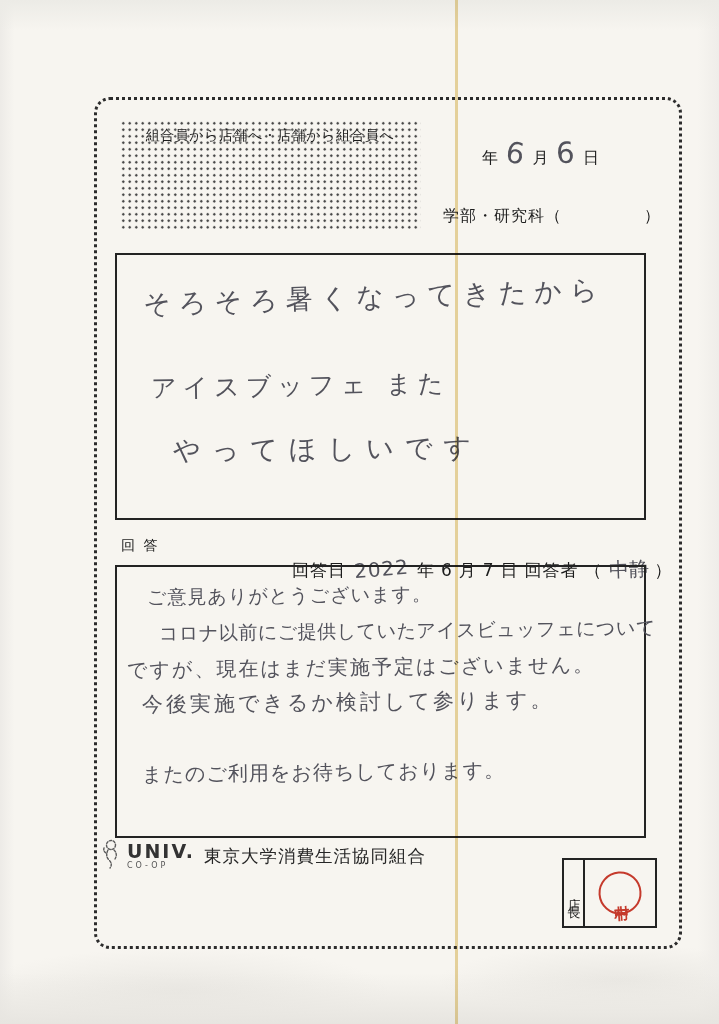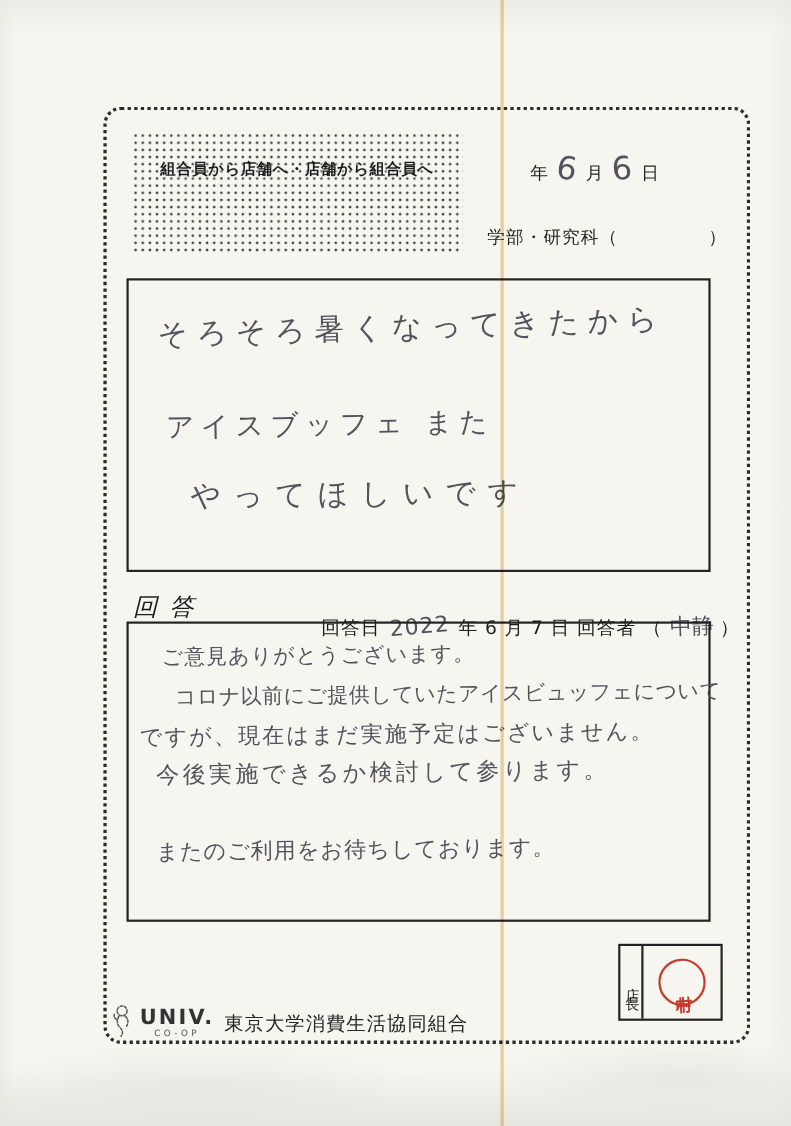--- a/index.html
+++ b/index.html
@@ -22,22 +22,22 @@
     position:absolute;left:94px;top:97px;width:588px;height:852px;
     border:3px dotted var(--frame,#2c2c2c);border-radius:16px;
   }
   
   .header-box{
     position:absolute;left:119px;top:119px;width:302px;height:112px;
     background-image:radial-gradient(circle,#3d3d3d 1.15px,rgba(0,0,0,0) 1.35px);
     background-size:6.5px 6.5px;background-position:1px 1px;
   }
   .tagline{
-    position:absolute;left:0;top:26px;width:100%;text-align:center;
-    font-size:14px;font-weight:bold;color:#1c1c1c;letter-spacing:.5px;white-space:nowrap;
+    position:absolute;left:0;top:8px;width:100%;text-align:center;
+    font-size:14px;font-weight:normal;color:#1c1c1c;letter-spacing:.5px;white-space:nowrap;
     text-shadow:0 0 3px rgba(246,244,239,.9),0 0 3px rgba(246,244,239,.9);
   }
   .title-row{position:absolute;left:8px;top:30px;display:flex;align-items:center;}
   .big-title{
     font-size:46px;font-weight:bold;color:#141414;letter-spacing:2px;white-space:nowrap;
     text-shadow:0 0 2px rgba(246,244,239,.7);
   }
   .megaphone{margin-left:2px;margin-top:6px;}
   
   .printed{color:#1f1f1f;}
@@ -48,34 +48,34 @@
   .affil-line{position:absolute;left:446px;top:183px;display:flex;gap:15px;font-size:16px;letter-spacing:1px;white-space:nowrap;}
   .dept-line{position:absolute;left:443px;top:206px;display:flex;align-items:flex-start;font-size:16px;letter-spacing:1px;}
   .dept-spacer{display:inline-block;width:82px;}
   
   .message-box{position:absolute;left:115px;top:253px;width:531px;height:267px;border:2.5px solid #232323;}
   .msg-line{position:absolute;white-space:nowrap;}
   .msg-line.l1{left:26px;top:24px;font-size:27px;letter-spacing:8px;transform:rotate(-1.8deg);}
   .msg-line.l2{left:34px;top:114px;font-size:25px;letter-spacing:6px;transform:rotate(-1deg);}
   .msg-line.l3{left:56px;top:176px;font-size:27px;letter-spacing:11px;transform:rotate(-.6deg);}
   
-  .reply-label{position:absolute;left:121px;top:537px;font-size:22px;letter-spacing:2px;color:#1c1c1c;font-style:italic;}
+  .reply-label{position:absolute;left:121px;top:537px;font-size:14px;letter-spacing:2px;color:#1c1c1c;}
   .reply-date-row{position:absolute;left:292px;top:556px;display:flex;align-items:baseline;gap:6px;font-size:17px;letter-spacing:1px;white-space:nowrap;color:#1c1c1c;}
   .reply-date-row .hw-year{font-size:20px;transform:rotate(-5deg);display:inline-block;margin:0 2px;}
   .reply-date-row .hw-name{font-size:20px;transform:rotate(-2deg);display:inline-block;letter-spacing:0;}
   
   .reply-box{position:absolute;left:115px;top:565px;width:531px;height:273px;border:2.5px solid #232323;}
   .reply-line{position:absolute;white-space:nowrap;transform:rotate(-.7deg);}
   .reply-line.r0{left:30px;top:16px;font-size:19px;letter-spacing:1px;}
   .reply-line.r1{left:42px;top:51px;font-size:19px;letter-spacing:.5px;}
   .reply-line.r2{left:10px;top:87px;font-size:20px;letter-spacing:2px;}
   .reply-line.r3{left:25px;top:121px;font-size:21px;letter-spacing:3px;}
   .reply-line.r4{left:25px;top:192px;font-size:20px;letter-spacing:1px;}
   
-  .footer-logo{position:absolute;left:101px;top:912px;display:flex;align-items:center;text-align:center;}
+  .footer-logo{position:absolute;left:101px;top:838px;display:flex;align-items:center;}
   .logo-text-block{margin-left:4px;line-height:1;}
   .logo-main{font-size:19px;font-weight:bold;letter-spacing:2px;color:#333;}
   .logo-sub{font-size:8px;letter-spacing:3px;color:#555;margin-top:1px;}
   .org-name{margin-left:9px;font-size:17.5px;letter-spacing:1px;color:#262626;}
   
   .stamp-box{position:absolute;left:562px;top:858px;width:95px;height:70px;border:2.5px solid #232323;display:flex;}
   .stamp-role-cell{
     width:21px;border-right:2px solid #232323;display:flex;align-items:center;justify-content:center;
     writing-mode:vertical-rl;text-orientation:upright;font-size:13px;letter-spacing:9px;color:#1c1c1c;padding-top:6px;
   }

